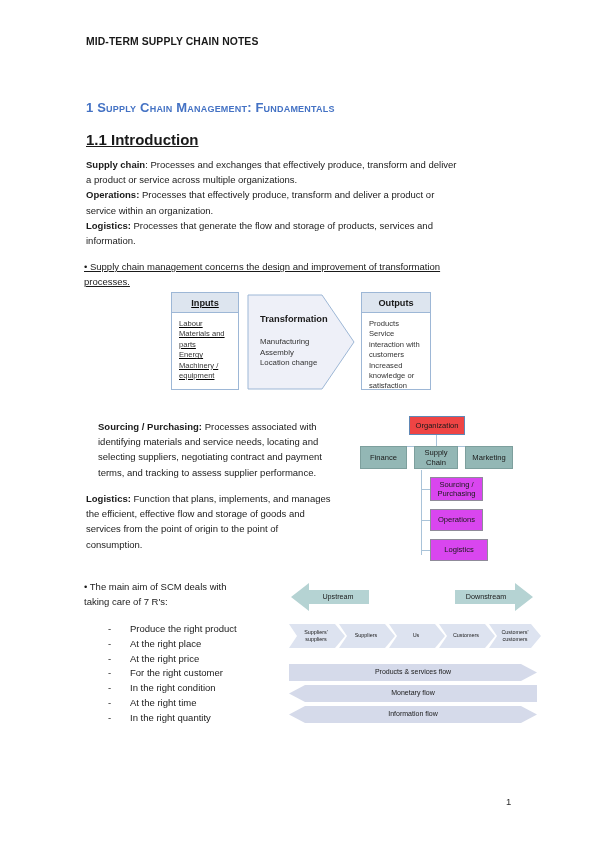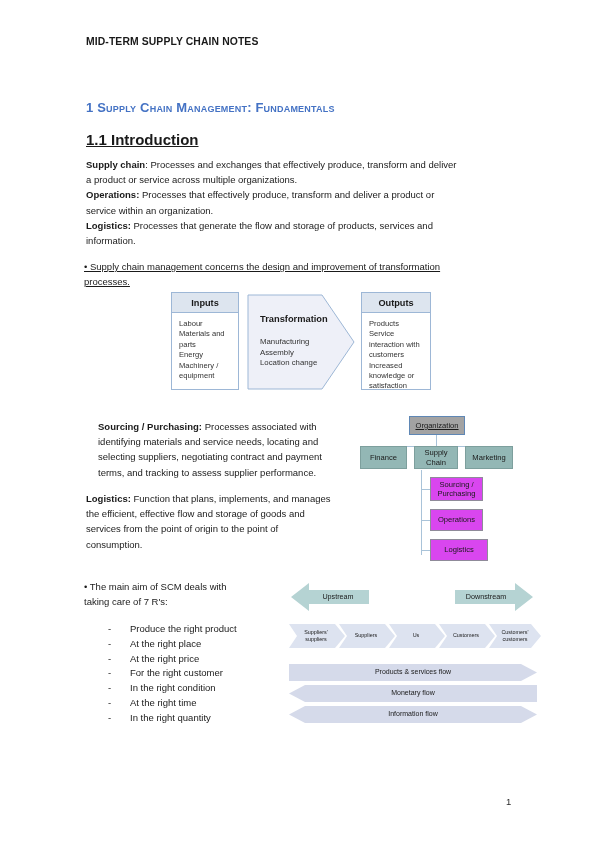--- a/index.html
+++ b/index.html
@@ -128,21 +128,21 @@
     font-size: 9.2px;
     font-weight: bold;
     color: #1a1a1a;
   }
   .io-body {
     padding: 6px 7px 4px 7px;
     font-size: 7.6px;
     line-height: 10.4px;
     color: #333333;
   }
-  #box-inputs { left: 171px; top: 292px; width: 68px; height: 98px; }
+  #box-inputs { left: 171px; top: 292px; width: 68px; height: 98px; text-decoration: underline; }
   #box-outputs { left: 361px; top: 292px; width: 70px; height: 98px; }
 
   .transform-shape {
     position: absolute;
     left: 247px;
     top: 294px;
     width: 108px;
     height: 96px;
   }
   .transform-label {
@@ -168,21 +168,21 @@
     box-sizing: border-box;
     display: flex;
     align-items: center;
     justify-content: center;
     text-align: center;
     font-size: 7.6px;
     line-height: 9.4px;
     color: #1a1a1a;
     border: 1px solid #8a8a8a;
   }
-  .org-root { background: #a3a3a3; border-color: #5f87b5; text-decoration: underline; }
+  .org-root { background: #ef4444; border-color: #5f87b5; }
   .org-mid  { background: #93b7b5; border-color: #7d9f9d; }
   .org-sub  { background: #d946ef; border-color: #8f8b99; }
 
   .org-line { position: absolute; background: #a9c3d9; }
 
   
   .stream-arrow { position: absolute; }
   .stream-label {
     position: absolute;
     font-size: 7.2px;

